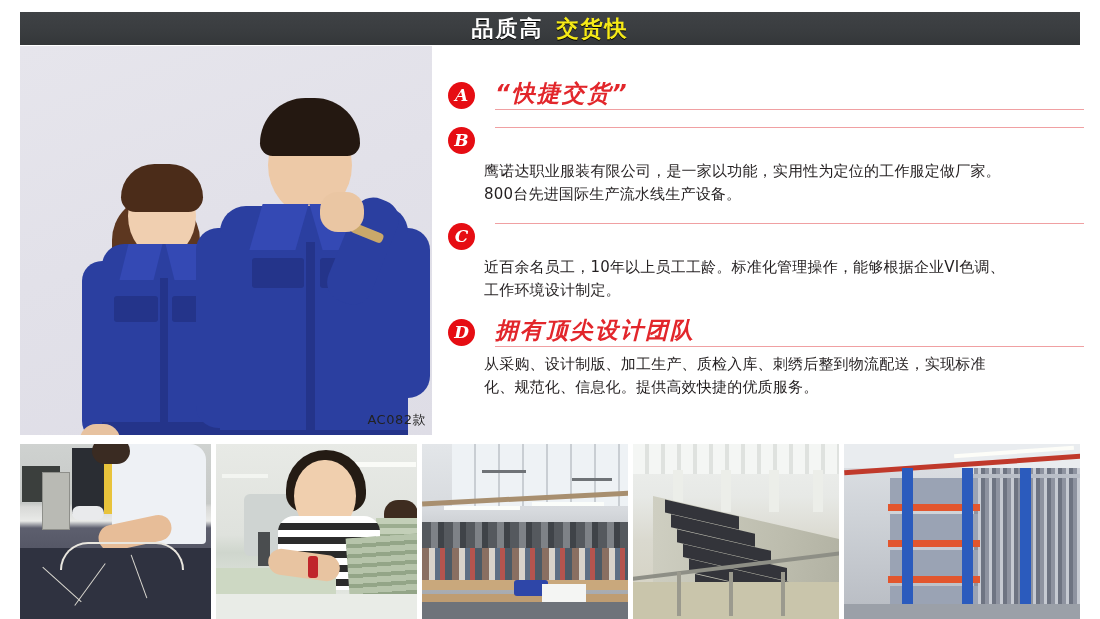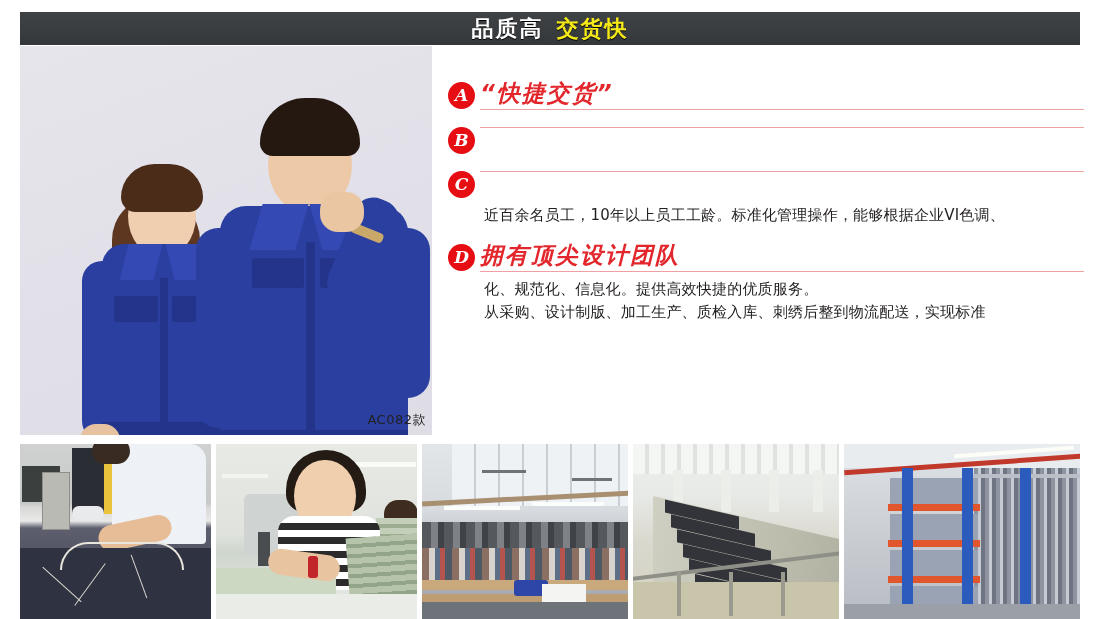--- a/index.html
+++ b/index.html
@@ -81,21 +81,21 @@
   .feat{position:relative;margin-bottom:15px;}
   .feat-head{display:flex;align-items:flex-start;}
   .badge{
     flex:0 0 auto;width:27px;height:27px;border-radius:50%;
     background:#e60d13;color:#fff;
     display:flex;align-items:center;justify-content:center;
     font-family:"DejaVu Serif","Liberation Serif",serif;
     font-style:italic;font-weight:bold;font-size:17px;line-height:1;
     margin-top:2px;
   }
-  .feat-title-wrap{flex:1 1 auto;margin-left:5px;}
+  .feat-title-wrap{flex:1 1 auto;margin-left:20px;}
   .feat-title{
     color:#e2262b;font-weight:bold;font-size:23px;line-height:27px;
     font-family:"DejaVu Sans","Liberation Sans",sans-serif;
     letter-spacing:2px;font-style:italic;white-space:nowrap;
   }
   .rule{height:1px;background:#f0a0a2;margin-top:2px;}
   .feat-body{
     margin-left:36px;margin-top:6px;
     color:#231f20;font-size:15px;line-height:23px;
     font-family:"DejaVu Sans","Liberation Sans",sans-serif;
@@ -266,45 +266,50 @@
       </div>
     </div>
 
     <div class="feat">
       <div class="feat-head">
         <div class="badge">B</div>
         <div class="feat-title-wrap">
           <div class="rule"></div>
         </div>
       </div>
+      <div class="feat-body">
+        <span class="ln">鹰诺达职业服装有限公司，是一家以功能，实用性为定位的工作服定做厂家。</span>
+        <span class="ln">800台先进国际生产流水线生产设备。</span>
+      </div>
     </div>
 
     <div class="feat">
       <div class="feat-head">
         <div class="badge">C</div>
         <div class="feat-title-wrap">
           <div class="rule"></div>
         </div>
       </div>
       <div class="feat-body">
         <span class="ln">近百余名员工，10年以上员工工龄。标准化管理操作，能够根据企业VI色调、</span>
+        <span class="ln">工作环境设计制定。</span>
       </div>
     </div>
 
     <div class="feat">
       <div class="feat-head">
         <div class="badge">D</div>
         <div class="feat-title-wrap">
           <div class="feat-title">拥有顶尖设计团队</div>
           <div class="rule"></div>
         </div>
       </div>
       <div class="feat-body">
+        <span class="ln">从采购、设计制版、加工生产、质检入库、刺绣后整到物流配送，实现标准</span>
         <span class="ln">化、规范化、信息化。提供高效快捷的优质服务。</span>
-        <span class="ln">从采购、设计制版、加工生产、质检入库、刺绣后整到物流配送，实现标准</span>
       </div>
     </div>
 
   </div>
 
   <div class="strip">
 
     <div class="shot s1 p1">
       <div class="mon"></div>
       <div class="tower"></div>

